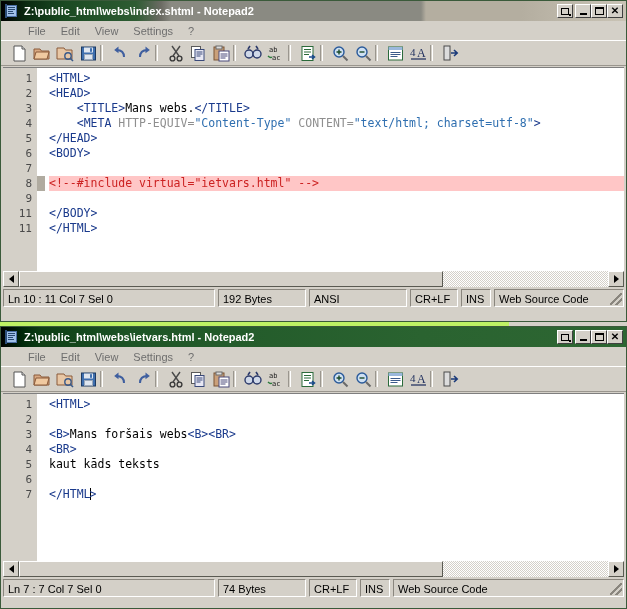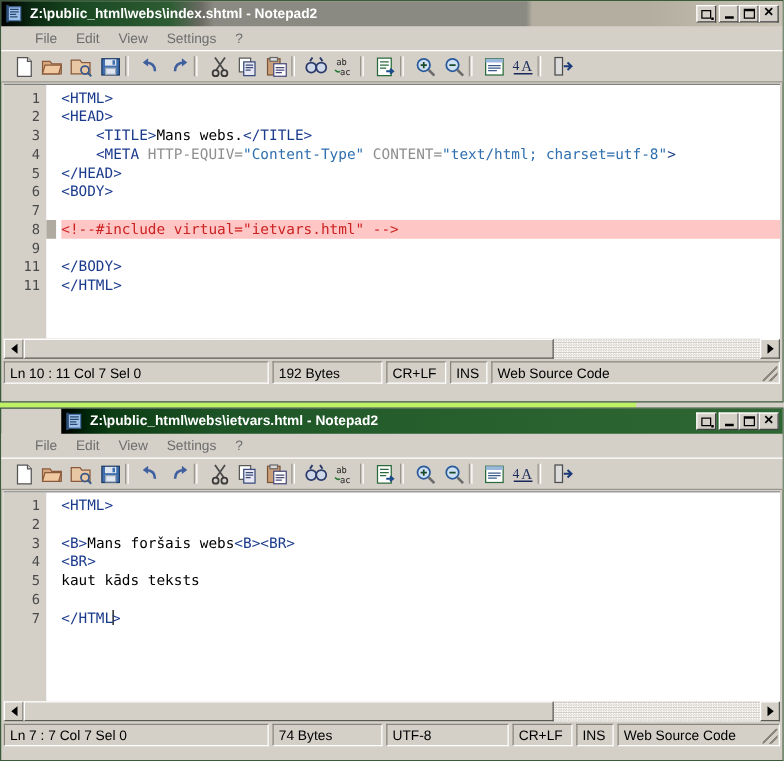--- a/index.html
+++ b/index.html
@@ -36,21 +36,20 @@
     height: 20px;
     display: flex;
     align-items: center;
     padding: 0 2px 0 3px;
     overflow: hidden;
   }
   .titlebar.active {
     background: linear-gradient(to right,
        #000000 0px, #00290a 22px, #0d3d14 40px,
        #1d5426 130px, #245c2b 240px, #2a6330 420px, #2d6632 100%);
-    margin-left: 48px;
   }
   .titlebar.inactive {
     background: linear-gradient(to right,
        #000000 0px, #0b2b12 26px, #1a4a22 64px,
        #2e5c33 135px, #6b6b63 160px, #8a8a82 170px,
        #8a8a82 420px, #b4aea0 425px, #b4aea0 520px, #c9c3b5 100%);
   }
 
   .title-icon {
     width: 16px; height: 14px;
@@ -553,20 +552,21 @@
         <span class="hs-thumb"></span>
       </span>
       <span class="hs-arrow">
           <span class="arrow-r"></span>
         </span>
     </div>
 
     <div class="statusbar">
       <span class="sb-cell sb-pos">Ln 10 : 11  Col 7  Sel 0</span>
       <span class="sb-cell sb-size">192 Bytes</span>
+      <span class="sb-cell sb-enc">ANSI</span>
       <span class="sb-cell sb-eol">CR+LF</span>
       <span class="sb-cell sb-mode">INS</span>
       <span class="sb-cell sb-lang">Web Source Code<span class="grip"></span></span>
     </div>
   </div>
 
   <div class="window win2">
 
     <div class="titlebar active">
       <span class="title-icon">
@@ -777,20 +777,19 @@
         <span class="hs-thumb"></span>
       </span>
       <span class="hs-arrow">
           <span class="arrow-r"></span>
         </span>
     </div>
 
     <div class="statusbar">
       <span class="sb-cell sb-pos">Ln 7 : 7  Col 7  Sel 0</span>
       <span class="sb-cell sb-size">74 Bytes</span>
-      <span class="sb-cell sb-enc">UTF-8</span>
       <span class="sb-cell sb-eol">CR+LF</span>
       <span class="sb-cell sb-mode">INS</span>
       <span class="sb-cell sb-lang">Web Source Code<span class="grip"></span></span>
     </div>
   </div>
 
 </div>
 
 </body></html>

